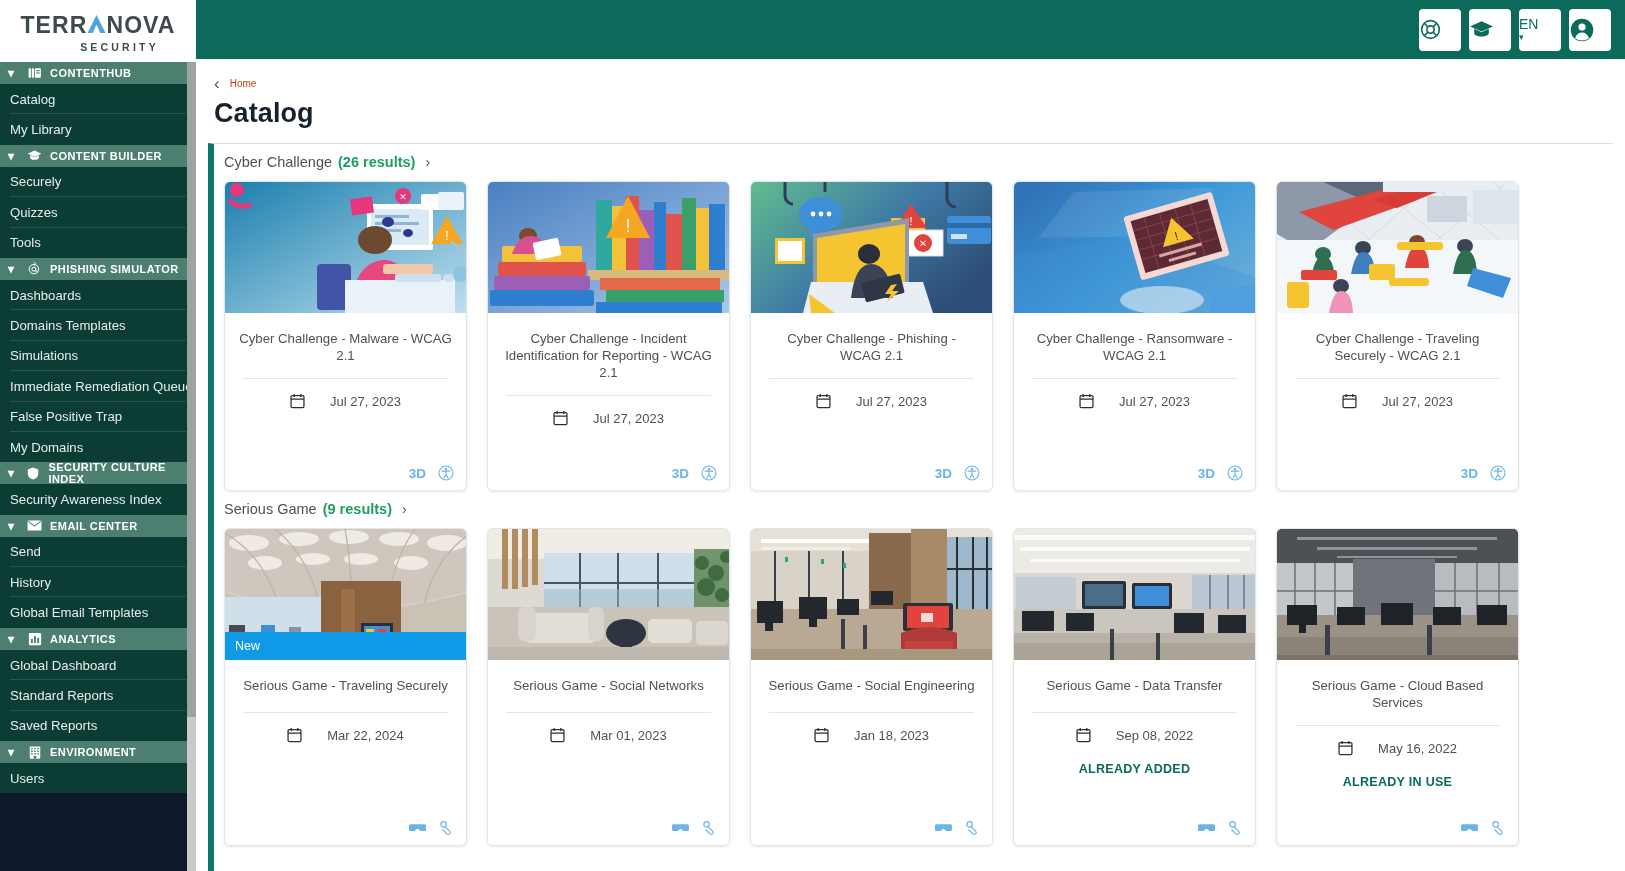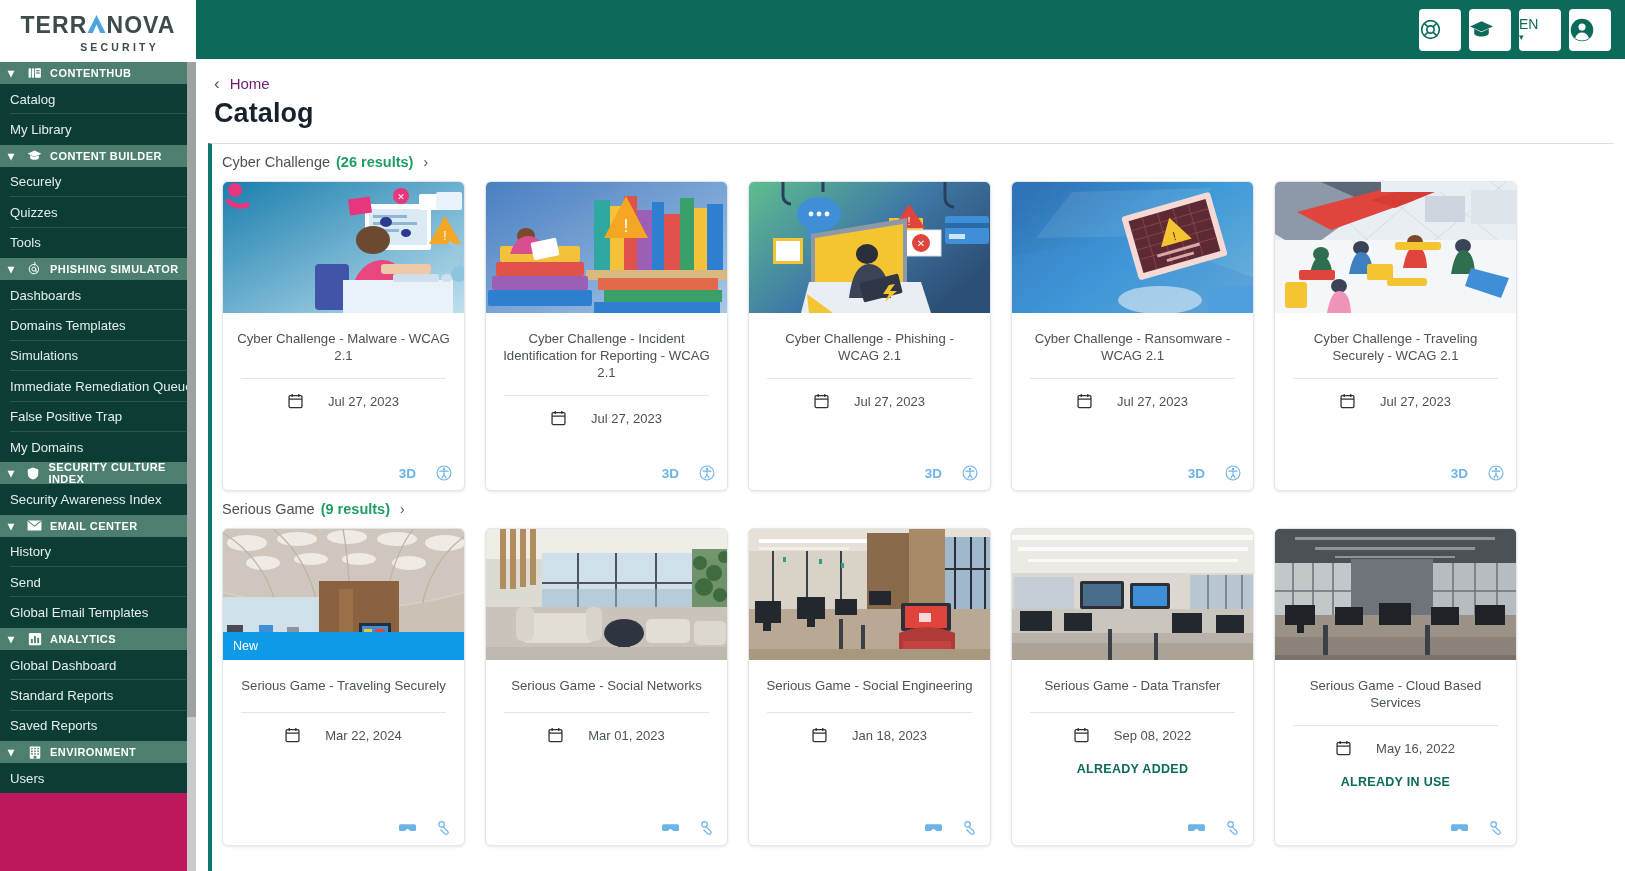--- a/index.html
+++ b/index.html
@@ -6,21 +6,21 @@
   html, body {
     width: 1625px; height: 871px;
     font-family: "Liberation Sans", sans-serif;
     overflow: hidden; background: #ffffff;
   }
   #app { display: flex; width: 1625px; height: 871px; position: relative; }
 
   
   .sidebar {
     width: 196px; height: 871px;
-    background: #be185d;
+    background: #0f172a;
     display: flex; flex-direction: column;
     position: relative; flex: none;
     overflow: hidden;
   }
   .logo-wrap {
     background: #ffffff; height: 62px; flex: none;
     display: flex; flex-direction: column;
     align-items: center; justify-content: center;
     padding-top: 4px;
   }
@@ -75,33 +75,33 @@
   }
   .tb-btn .lang { font-size: 14px; font-weight: 500; line-height: 13px; color:#0b6a5a;}
   .tb-btn .langchev { font-size: 9px; line-height: 9px; margin-top:2px; color:#0b6a5a;}
 
   .content-area { flex: 1; background:#ffffff; overflow: hidden; position: relative; display:flex; flex-direction:column; }
   .crumb {
     display: flex; align-items: center; gap: 10px;
     padding: 16px 0 0 18px; flex:none;
   }
   .crumb .bk { font-size: 17px; color: #4a5356; line-height: 1; font-weight: 300; }
-  .crumb .lbl { font-size: 15px; color: #701a75; }
+  .crumb .lbl { font-size: 10px; color: #c2410c; }
   .page-title {
     font-size: 27px; font-weight: bold; color: #17212b;
     padding: 6px 0 0 18px; letter-spacing: .1px; flex:none;
   }
 
   .scroll-body {
     flex:1; position: relative; margin-top: 14px;
     overflow: hidden; background: #ffffff;
   }
   .inner-pane {
     position:absolute; inset: 0 12px 0 12px;
-    border-left: 4px solid #0f766e; border-top: 1px solid #dcdfe1;
+    border-left: 6px solid #0f766e; border-top: 1px solid #dcdfe1;
     background: #ffffff; padding-left: 10px; overflow:hidden;
   }
   .rail {
     position:absolute; top:0; right:0; width:12px; bottom:0;
     background:#ffffff;
   }
 
   .group-head {
     display: flex; align-items: baseline; gap: 6px;
     padding: 10px 0 0 0; font-size: 14.5px; color: #4a5356;
@@ -136,21 +136,21 @@
   .date-row {
     display:flex; align-items:center; justify-content:center; gap:25px;
     padding-top: 14px; font-size: 13px; color:#4a5356;
   }
   .status-txt {
     text-align:center; font-size: 12.5px; font-weight: bold;
     color: #0b6a5a; letter-spacing: .3px; padding-top: 19px;
   }
   .card-foot {
     margin-top: auto; display:flex; align-items:center; justify-content:flex-end;
-    gap: 20px; padding: 0 12px 9px 0; color:#6cb3e8;
+    gap: 12px; padding: 0 12px 9px 0; color:#6cb3e8;
   }
   .foot-3d { font-size: 13.5px; font-weight: bold; color:#6cb3e8; }
 
   
   .ico { display:inline-flex; align-items:center; justify-content:center; }
 </style>
 </head>
 <body>
 
 <div id="app">
@@ -254,24 +254,24 @@
           <span class="chev">▾</span>
           <span class="sic">
             <svg width="16" height="13" viewBox="0 0 24 18" fill="none">
               <rect x="0.9" y="0.9" width="22.2" height="16.2" rx="1.4" fill="#fff"></rect>
               <path d="M1.6 2 L12 10 L22.4 2" stroke="#4c7f70" stroke-width="1.7" fill="none"></path>
             </svg>
           </span>
           <span class="stxt">EMAIL CENTER</span>
         </div>
         <div class="nav-item sep">
+          <span>Send</span>
+        </div>
+        <div class="nav-item sep">
           <span>History</span>
-        </div>
-        <div class="nav-item sep">
-          <span>Send</span>
         </div>
         <div class="nav-item">
           <span>Global Email Templates</span>
         </div>
         <div class="sec-head">
           <span class="chev">▾</span>
           <span class="sic">
             <svg width="14" height="14" viewBox="0 0 24 24">
               <rect x="1.5" y="1.5" width="21" height="21" rx="2" fill="#fff"></rect>
               <rect x="5" y="12" width="3.2" height="7" fill="#4c7f70"></rect>

